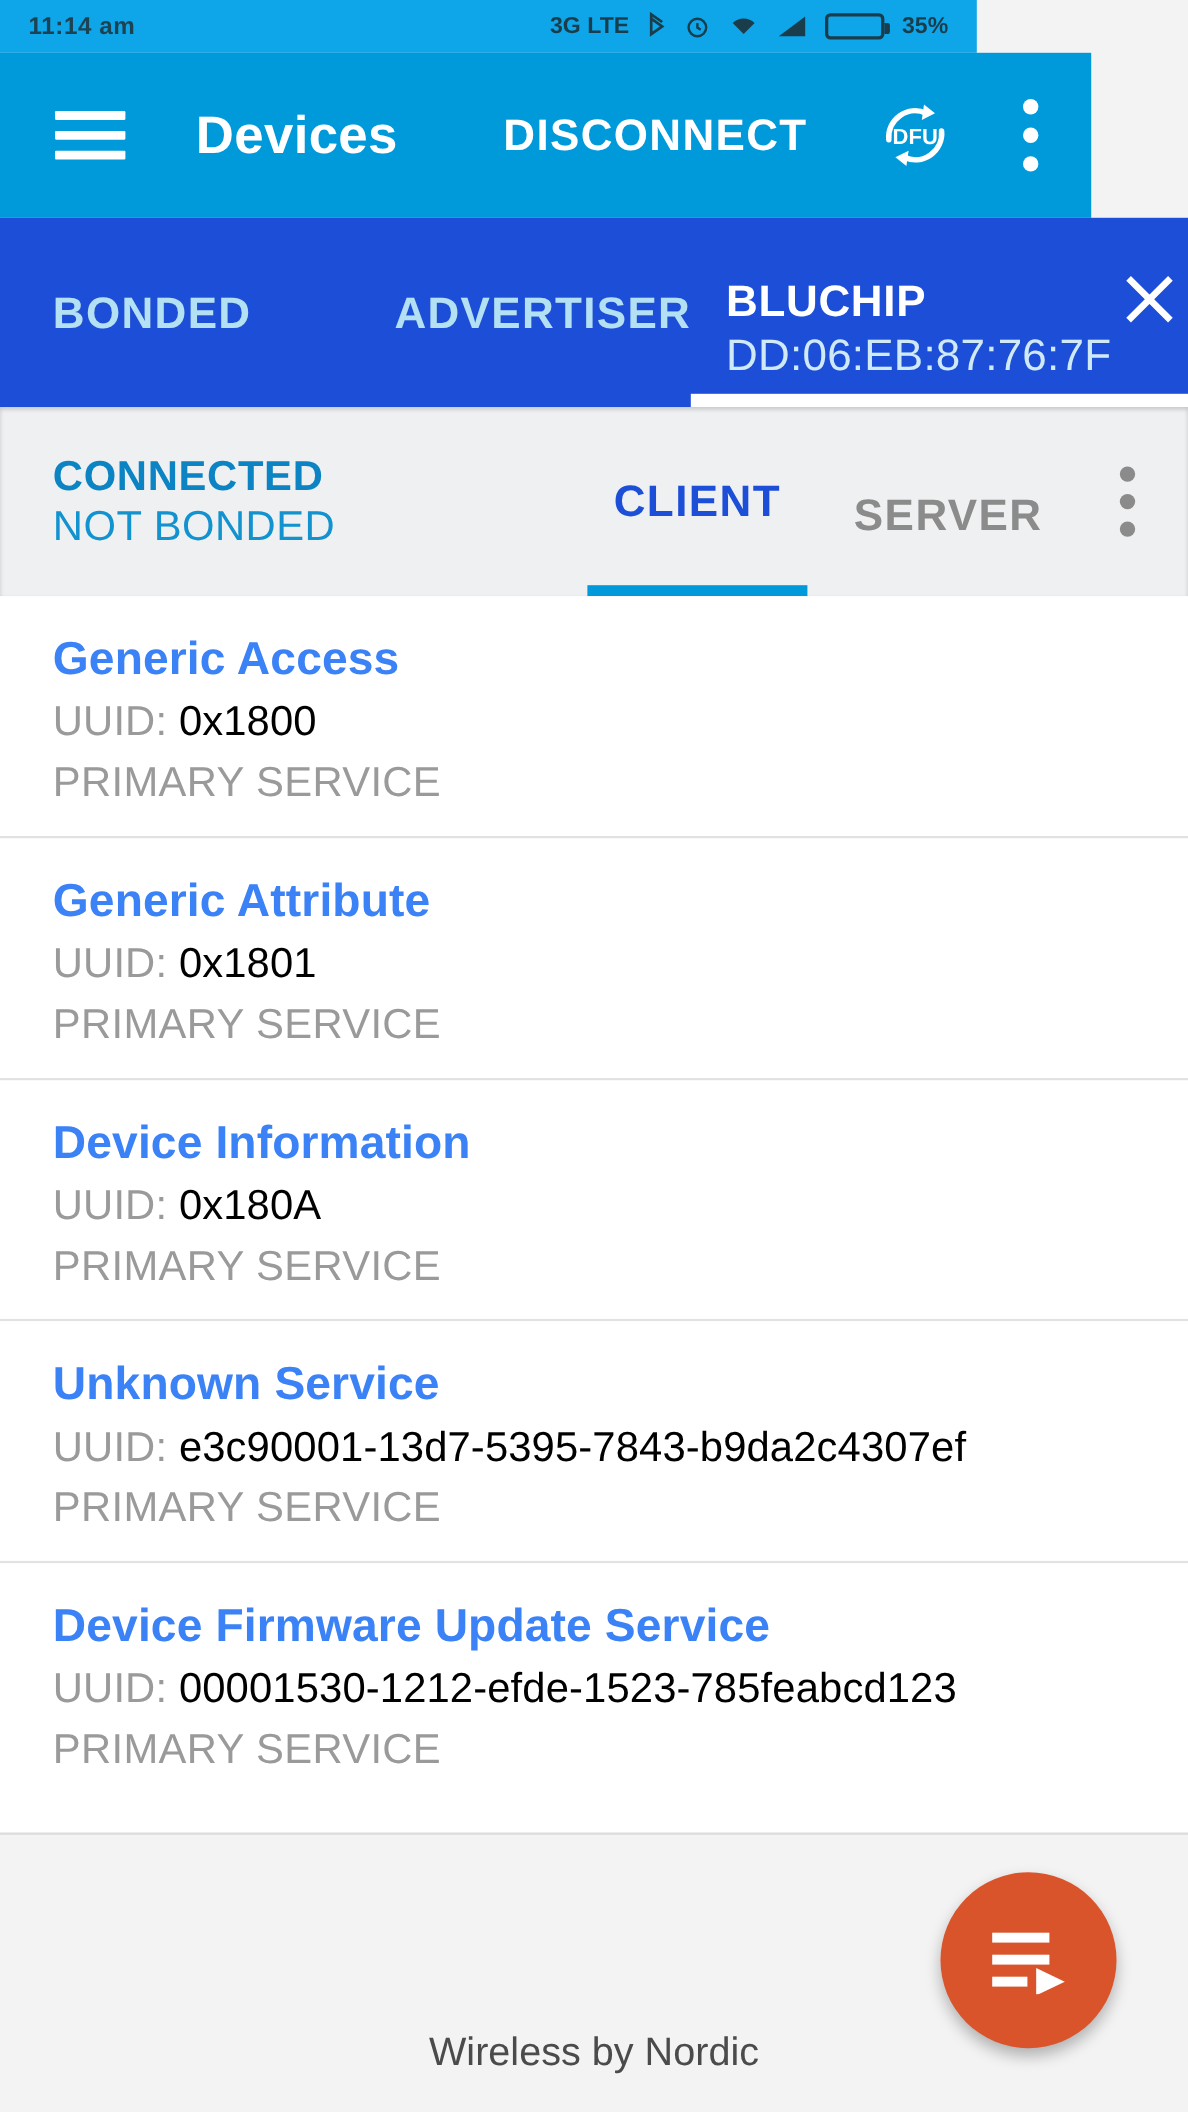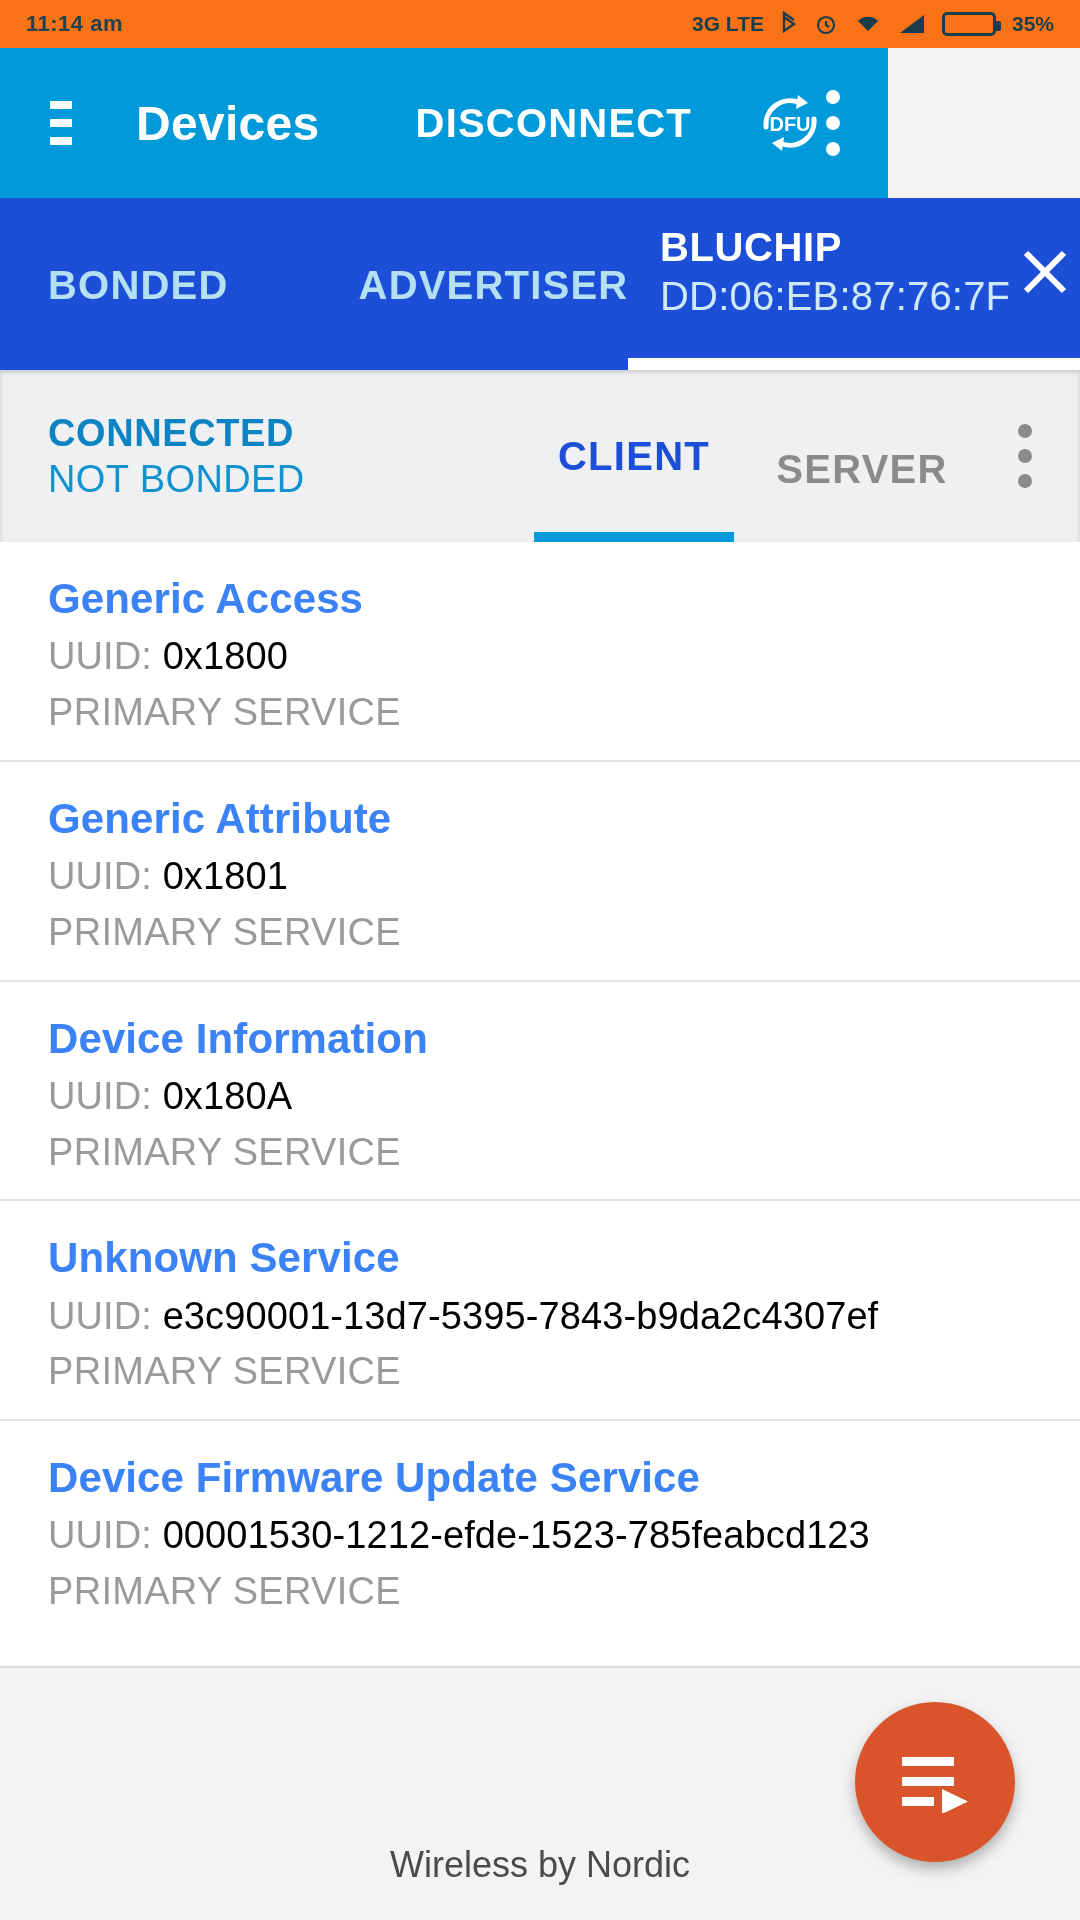--- a/index.html
+++ b/index.html
@@ -6,36 +6,36 @@
   html, body {
     width:1080px; height:1920px;
     background:#f3f3f3;
     font-family:"Liberation Sans", sans-serif;
     overflow:hidden;
   }
   #app { position:relative; width:1080px; height:1920px; }
 
   
   .statusbar{
-    position:absolute; top:0; left:0; width:1080px; height:48px;
-    background:#f97316;
+    position:absolute; top:0; left:0; width:888px; height:48px;
+    background:#0ea5e9;
     display:flex; align-items:center; justify-content:space-between;
     padding:0 26px;
   }
   .sb-clock{ color:#1d4352; font-size:22px; letter-spacing:.5px; font-weight:600; }
   .sb-right{ display:flex; align-items:center; gap:16px; color:#1a3d4c; font-size:21px; font-weight:600;}
   .sb-ic{ color:#1a3d4c; display:inline-flex; align-items:center; }
   .sb-batt{
     width:54px;height:24px;border:3px solid #1a3d4c;border-radius:5px;position:relative;
   }
   .sb-batt:after{content:"";position:absolute;right:-8px;top:6px;width:5px;height:10px;background:#1a3d4c;border-radius:0 2px 2px 0;}
 
   
   .appbar{
-    position:absolute; top:48px; left:0; width:888px; height:150px;
+    position:absolute; top:48px; left:0; width:992px; height:150px;
     background:#009ADB;
     display:flex; align-items:center;
   }
   .hamburger{
     width:64px; height:44px; margin-left:50px;
     display:flex; flex-direction:column; justify-content:space-between;
     cursor:pointer;
   }
   .hamburger span{ display:block; height:8px; background:#fff; border-radius:1px; }
   .appbar-title{
@@ -60,21 +60,21 @@
     background:#1d4ed8; display:flex; align-items:flex-end;
   }
   .tab{
     font-size:40px; font-weight:700; letter-spacing:1.2px;
     color:#b3e0f2; white-space:nowrap; padding-bottom:62px; cursor:pointer;
   }
   .tab.bonded{ margin-left:48px; }
   .tab.advertiser{ margin-left:130px; }
   .devtab{
     position:absolute; left:628px; bottom:0; width:452px; height:172px;
-    display:flex; align-items:center; cursor:pointer;
+    display:flex; align-items:flex-end; cursor:pointer;
   }
   .devtab-texts{ flex:1; padding-left:32px; padding-bottom:24px; }
   .devtab-name{
     color:#ffffff; font-size:40px; font-weight:700; letter-spacing:.6px; line-height:1.05;
   }
   .devtab-addr{
     color:#cfe9f6; font-size:40px; font-weight:400; letter-spacing:.2px; margin-top:6px;
   }
   .devtab-close{
     width:96px; height:172px; display:flex; align-items:center; justify-content:center;

